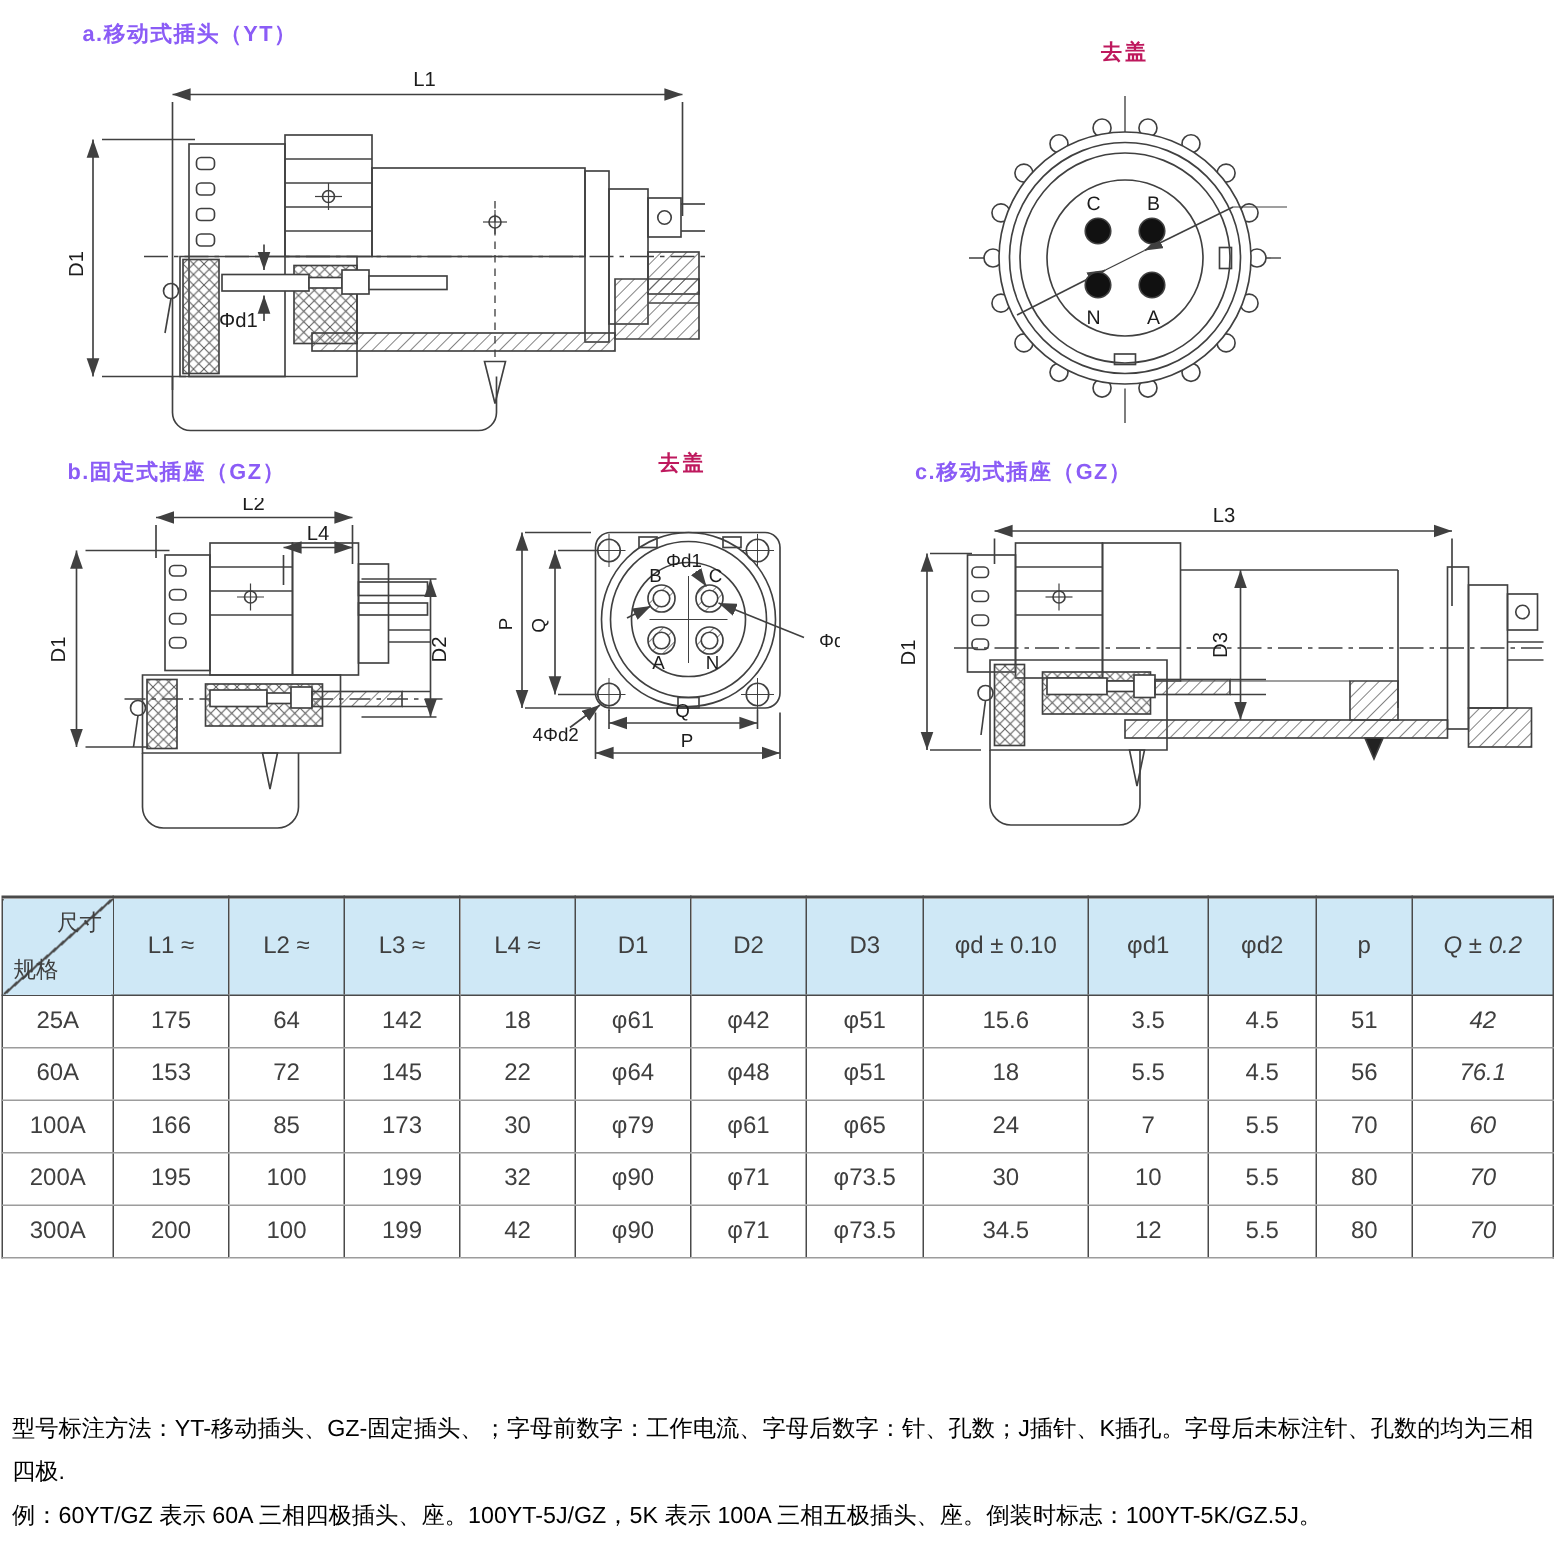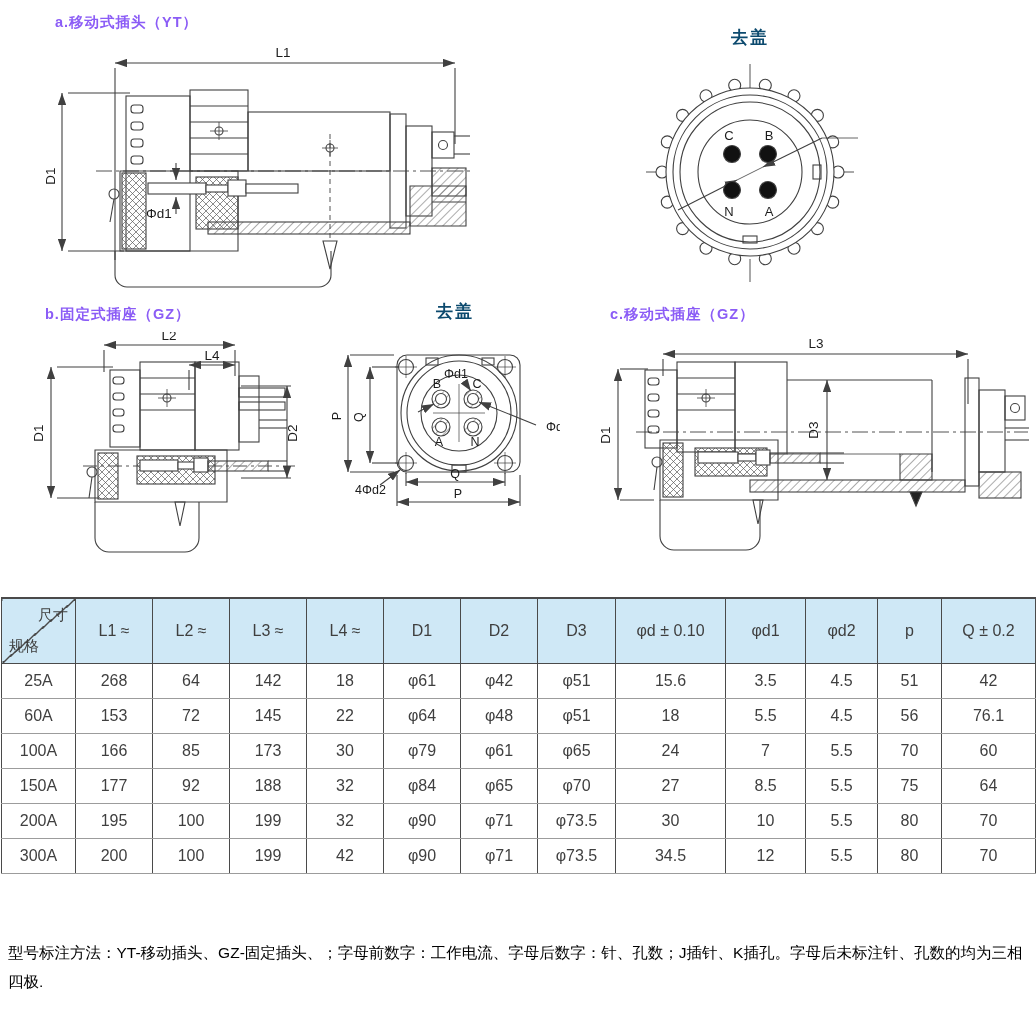--- a/index.html
+++ b/index.html
@@ -1,27 +1,27 @@
 <!DOCTYPE html>
 <html><head>
 <meta charset="utf-8">
 <style>
   html,body{margin:0;padding:0;background:#fff;}
   .page{position:relative;width:1036px;height:1027px;background:#fff;overflow:hidden;
         font-family:"Liberation Sans","DejaVu Sans",sans-serif;color:#3c3c3c;}
   .abs{position:absolute;}
   .dtitle{font-size:14.5px;font-weight:bold;color:#8b5cf6;letter-spacing:1px;}
-  .qugai{font-size:17px;font-weight:bold;color:#0c4a6e;text-align:center;letter-spacing:2px;}
+  .qugai{font-size:14px;font-weight:bold;color:#be185d;text-align:center;letter-spacing:2px;}
   svg text{font-family:"Liberation Sans","DejaVu Sans",sans-serif;}
   
   table.spec{position:absolute;left:1px;top:597px;width:1034px;border-collapse:collapse;table-layout:fixed;
              border-top:2px solid #4a4a4a;}
   table.spec th,table.spec td{border-left:1.5px solid #4a4a4a;padding:0;text-align:center;
              font-weight:normal;font-size:16px;color:#3f3f3f;overflow:hidden;}
-  table.spec th:last-child,table.spec td:last-child{border-right:1.5px solid #4a4a4a;}
+  table.spec th:last-child,table.spec td:last-child{border-right:1.5px solid #4a4a4a;font-style:italic;}
   table.spec thead th{height:64px;background-color:#cfe8f6;border-bottom:1.5px solid #4a4a4a;}
   table.spec tbody td{height:34px;border-bottom:1px solid #9c9c9c;background:#fff;}
   th.corner{position:relative;
      background-image:linear-gradient(to bottom right,transparent calc(50% - 0.8px),
         #4a4a4a calc(50% - 0.8px),#4a4a4a calc(50% + 0.8px),transparent calc(50% + 0.8px));
      background-color:#cfe8f6;margin-top:29px;}
   th.corner .c-top{position:absolute;top:7px;right:7px;font-size:15px;}
   th.corner .c-bot{position:absolute;bottom:7px;left:7px;font-size:15px;}
   
   .notes{position:absolute;left:8px;top:938px;width:1024px;font-size:15.5px;color:#000000;line-height:29px;}
@@ -414,21 +414,21 @@
         <th>φd ± 0.10</th>
         <th>φd1</th>
         <th>φd2</th>
         <th>p</th>
         <th>Q ± 0.2</th>
       </tr>
     </thead>
     <tbody>
       <tr>
         <td>25A</td>
-        <td>268</td>
+        <td>175</td>
         <td>64</td>
         <td>142</td>
         <td>18</td>
         <td>φ61</td>
         <td>φ42</td>
         <td>φ51</td>
         <td>15.6</td>
         <td>3.5</td>
         <td>4.5</td>
         <td>51</td>
@@ -458,35 +458,20 @@
         <td>φ79</td>
         <td>φ61</td>
         <td>φ65</td>
         <td>24</td>
         <td>7</td>
         <td>5.5</td>
         <td>70</td>
         <td>60</td>
       </tr>
       <tr>
-        <td>150A</td>
-        <td>177</td>
-        <td>92</td>
-        <td>188</td>
-        <td>32</td>
-        <td>φ84</td>
-        <td>φ65</td>
-        <td>φ70</td>
-        <td>27</td>
-        <td>8.5</td>
-        <td>5.5</td>
-        <td>75</td>
-        <td>64</td>
-      </tr>
-      <tr>
         <td>200A</td>
         <td>195</td>
         <td>100</td>
         <td>199</td>
         <td>32</td>
         <td>φ90</td>
         <td>φ71</td>
         <td>φ73.5</td>
         <td>30</td>
         <td>10</td>
@@ -507,15 +492,16 @@
         <td>12</td>
         <td>5.5</td>
         <td>80</td>
         <td>70</td>
       </tr>
     </tbody>
   </table>
 
   <div class="notes">
     <div>型号标注方法：YT-移动插头、GZ-固定插头、；字母前数字：工作电流、字母后数字：针、孔数；J插针、K插孔。字母后未标注针、孔数的均为三相四极.</div>
+    <div>例：60YT/GZ 表示 60A 三相四极插头、座。100YT-5J/GZ，5K 表示 100A 三相五极插头、座。倒装时标志：100YT-5K/GZ.5J。</div>
   </div>
 
 </div>
 
 </body></html>

